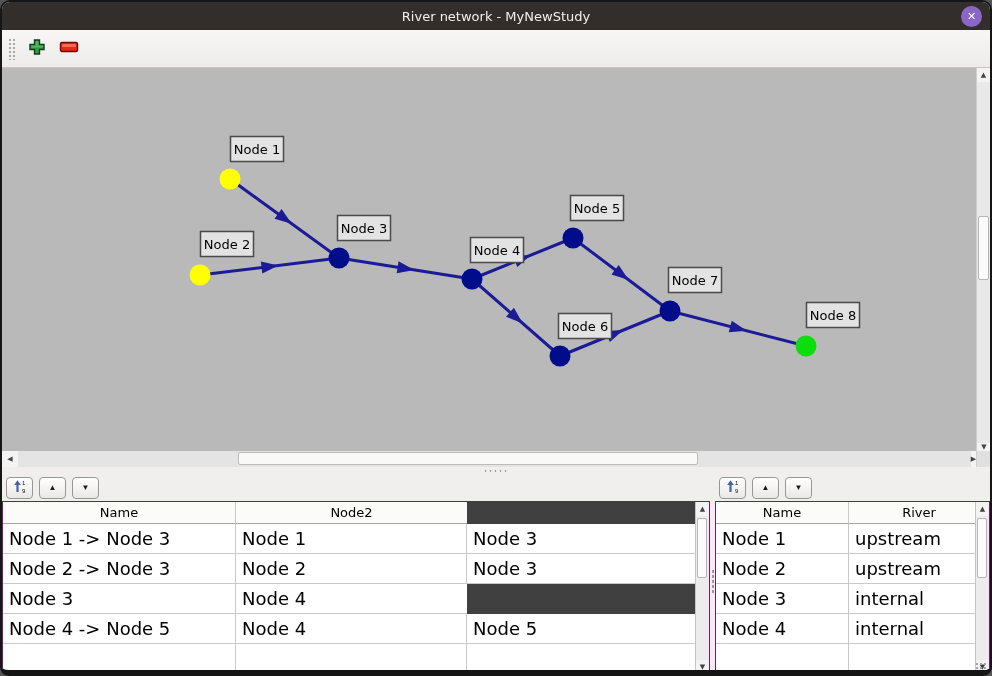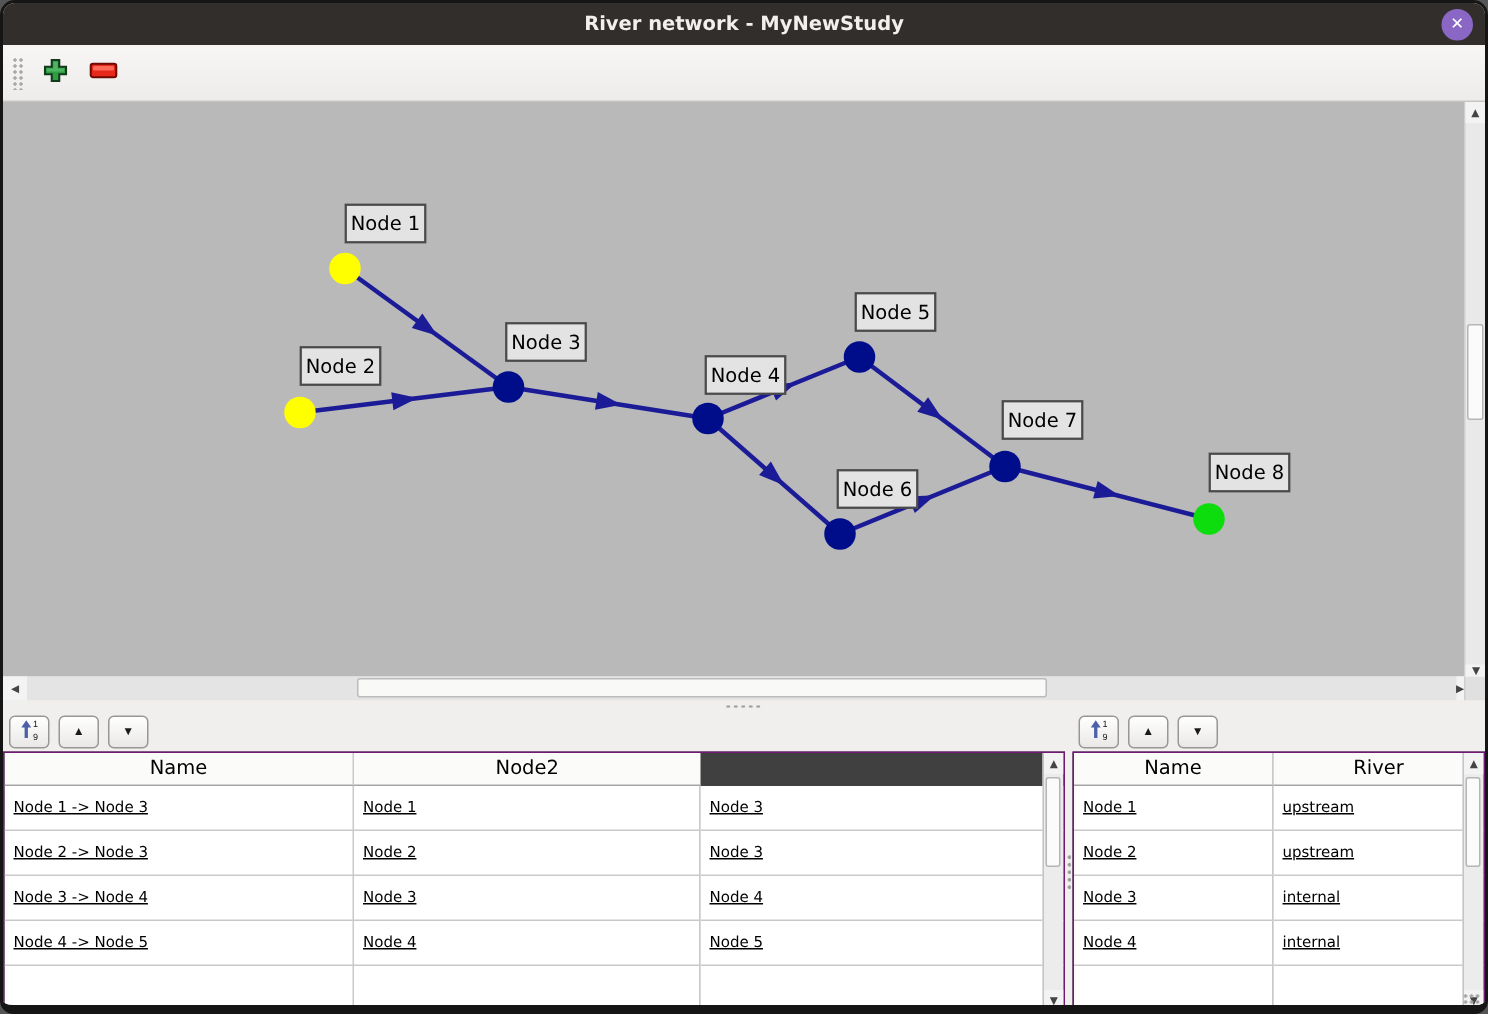--- a/index.html
+++ b/index.html
@@ -5,21 +5,21 @@
   * { box-sizing: border-box; margin: 0; padding: 0; }
   html,body { background:#555; font-family:"DejaVu Sans","Liberation Sans",sans-serif; }
   .window{
     position:relative; width:992px; height:676px; overflow:hidden;
     border:2px solid #151515; border-bottom-width:6px; border-radius:10px 10px 9px 9px;
     background:#f0efee; display:flex; flex-direction:column;
   }
   
   .titlebar{ height:28px; flex:0 0 28px; background:#322e2b; position:relative;
     display:flex; align-items:center; justify-content:center; }
-  .titlebar .title{ color:#f1f0ef; font-size:13px; font-weight:bold; }
+  .titlebar .title{ color:#f1f0ef; font-size:13px; font-weight:normal; }
   .close-btn{ position:absolute; right:8px; top:3.5px; width:21px; height:21px; border-radius:50%;
     border:none; background:#8a66c5; color:#fff; font-size:11px; line-height:21px; text-align:center;
     cursor:pointer; padding:0; display:flex; align-items:center; justify-content:center;}
   
   .toolbar{ height:38px; flex:0 0 38px; background:linear-gradient(#f7f6f5,#edecea);
     border-bottom:1px solid #c6c5c3; display:flex; align-items:center; padding-left:6px; }
   .grip{ width:8px; height:22px; margin-right:8px;
     background-image:radial-gradient(#a9a8a6 1px, transparent 1.2px); background-size:4px 4px; }
   .tool-btn{ width:26px; height:26px; border:none; background:transparent; margin-right:6px;
     display:flex; align-items:center; justify-content:center; cursor:pointer; }
@@ -59,23 +59,23 @@
     background:linear-gradient(#ffffff,#e9e8e6); display:flex; align-items:center; justify-content:center;
     font-size:8px; color:#1a1a1a; cursor:pointer; padding:0; }
   .table-wrap{ flex:1; border:1px solid #701a75; background:#404040; position:relative;
     overflow:hidden; }
   .trow{ display:grid; }
   .pane.left .trow{ grid-template-columns:233px 231px 1fr; }
   .pane.right .trow{ grid-template-columns:133px 1fr; }
   .hcell{ height:22px; line-height:21px; text-align:center; font-size:13px; color:#000;
     background:#fbfbfa; border-right:1px solid #c9c9c9; border-bottom:1px solid #a5a5a5; }
   .hcell:last-child{ border-right:none;text-align:center; }
-  .tcell{ height:30px; line-height:29px; font-size:10px; color:#000; padding-left:6px;
+  .tcell{ height:30px; line-height:29px; font-size:18px; color:#000; padding-left:6px;
     border-right:1px solid #c9c9c9; border-bottom:1px solid #c9c9c9; background:#fff;
-    overflow:hidden; white-space:nowrap;text-decoration:underline; }
+    overflow:hidden; white-space:nowrap; }
   .tcell:last-child{ border-right:none; }
   .tvscroll{ position:absolute; right:0; top:0; bottom:0; width:14px; background:#ececec;
     border-left:1px solid #c4c4c4; }
   .tvscroll .sb-arrow{ position:absolute; left:0; width:13px; height:14px; }
   .tvscroll .up{ top:0; } .tvscroll .down{ bottom:0; }
   .tvscroll .sb-thumb{ position:absolute; left:1px; top:16px; width:10px; height:60px;
     background:#fbfbfb; border:1px solid #b5b5b5; border-radius:2px; }
   
   .statusbar{ flex:1; background:#f0efee; position:relative; border-top:1px solid #d8d7d5; }
   .resize-grip{ position:absolute; right:3px; bottom:2px; width:12px; height:12px;
@@ -225,21 +225,20 @@
               <div class="tcell">Node 1 -&gt; Node 3</div>
               <div class="tcell">Node 1</div>
               <div class="tcell">Node 3</div>
             </div>
             <div class="trow">
               <div class="tcell">Node 2 -&gt; Node 3</div>
               <div class="tcell">Node 2</div>
               <div class="tcell">Node 3</div>
             </div>
             <div class="trow">
-              <div class="tcell">Node 3 -&gt; Node 4</div>
               <div class="tcell">Node 3</div>
               <div class="tcell">Node 4</div>
             </div>
             <div class="trow">
               <div class="tcell">Node 4 -&gt; Node 5</div>
               <div class="tcell">Node 4</div>
               <div class="tcell">Node 5</div>
             </div>
             <div class="trow">
               <div class="tcell"></div>

